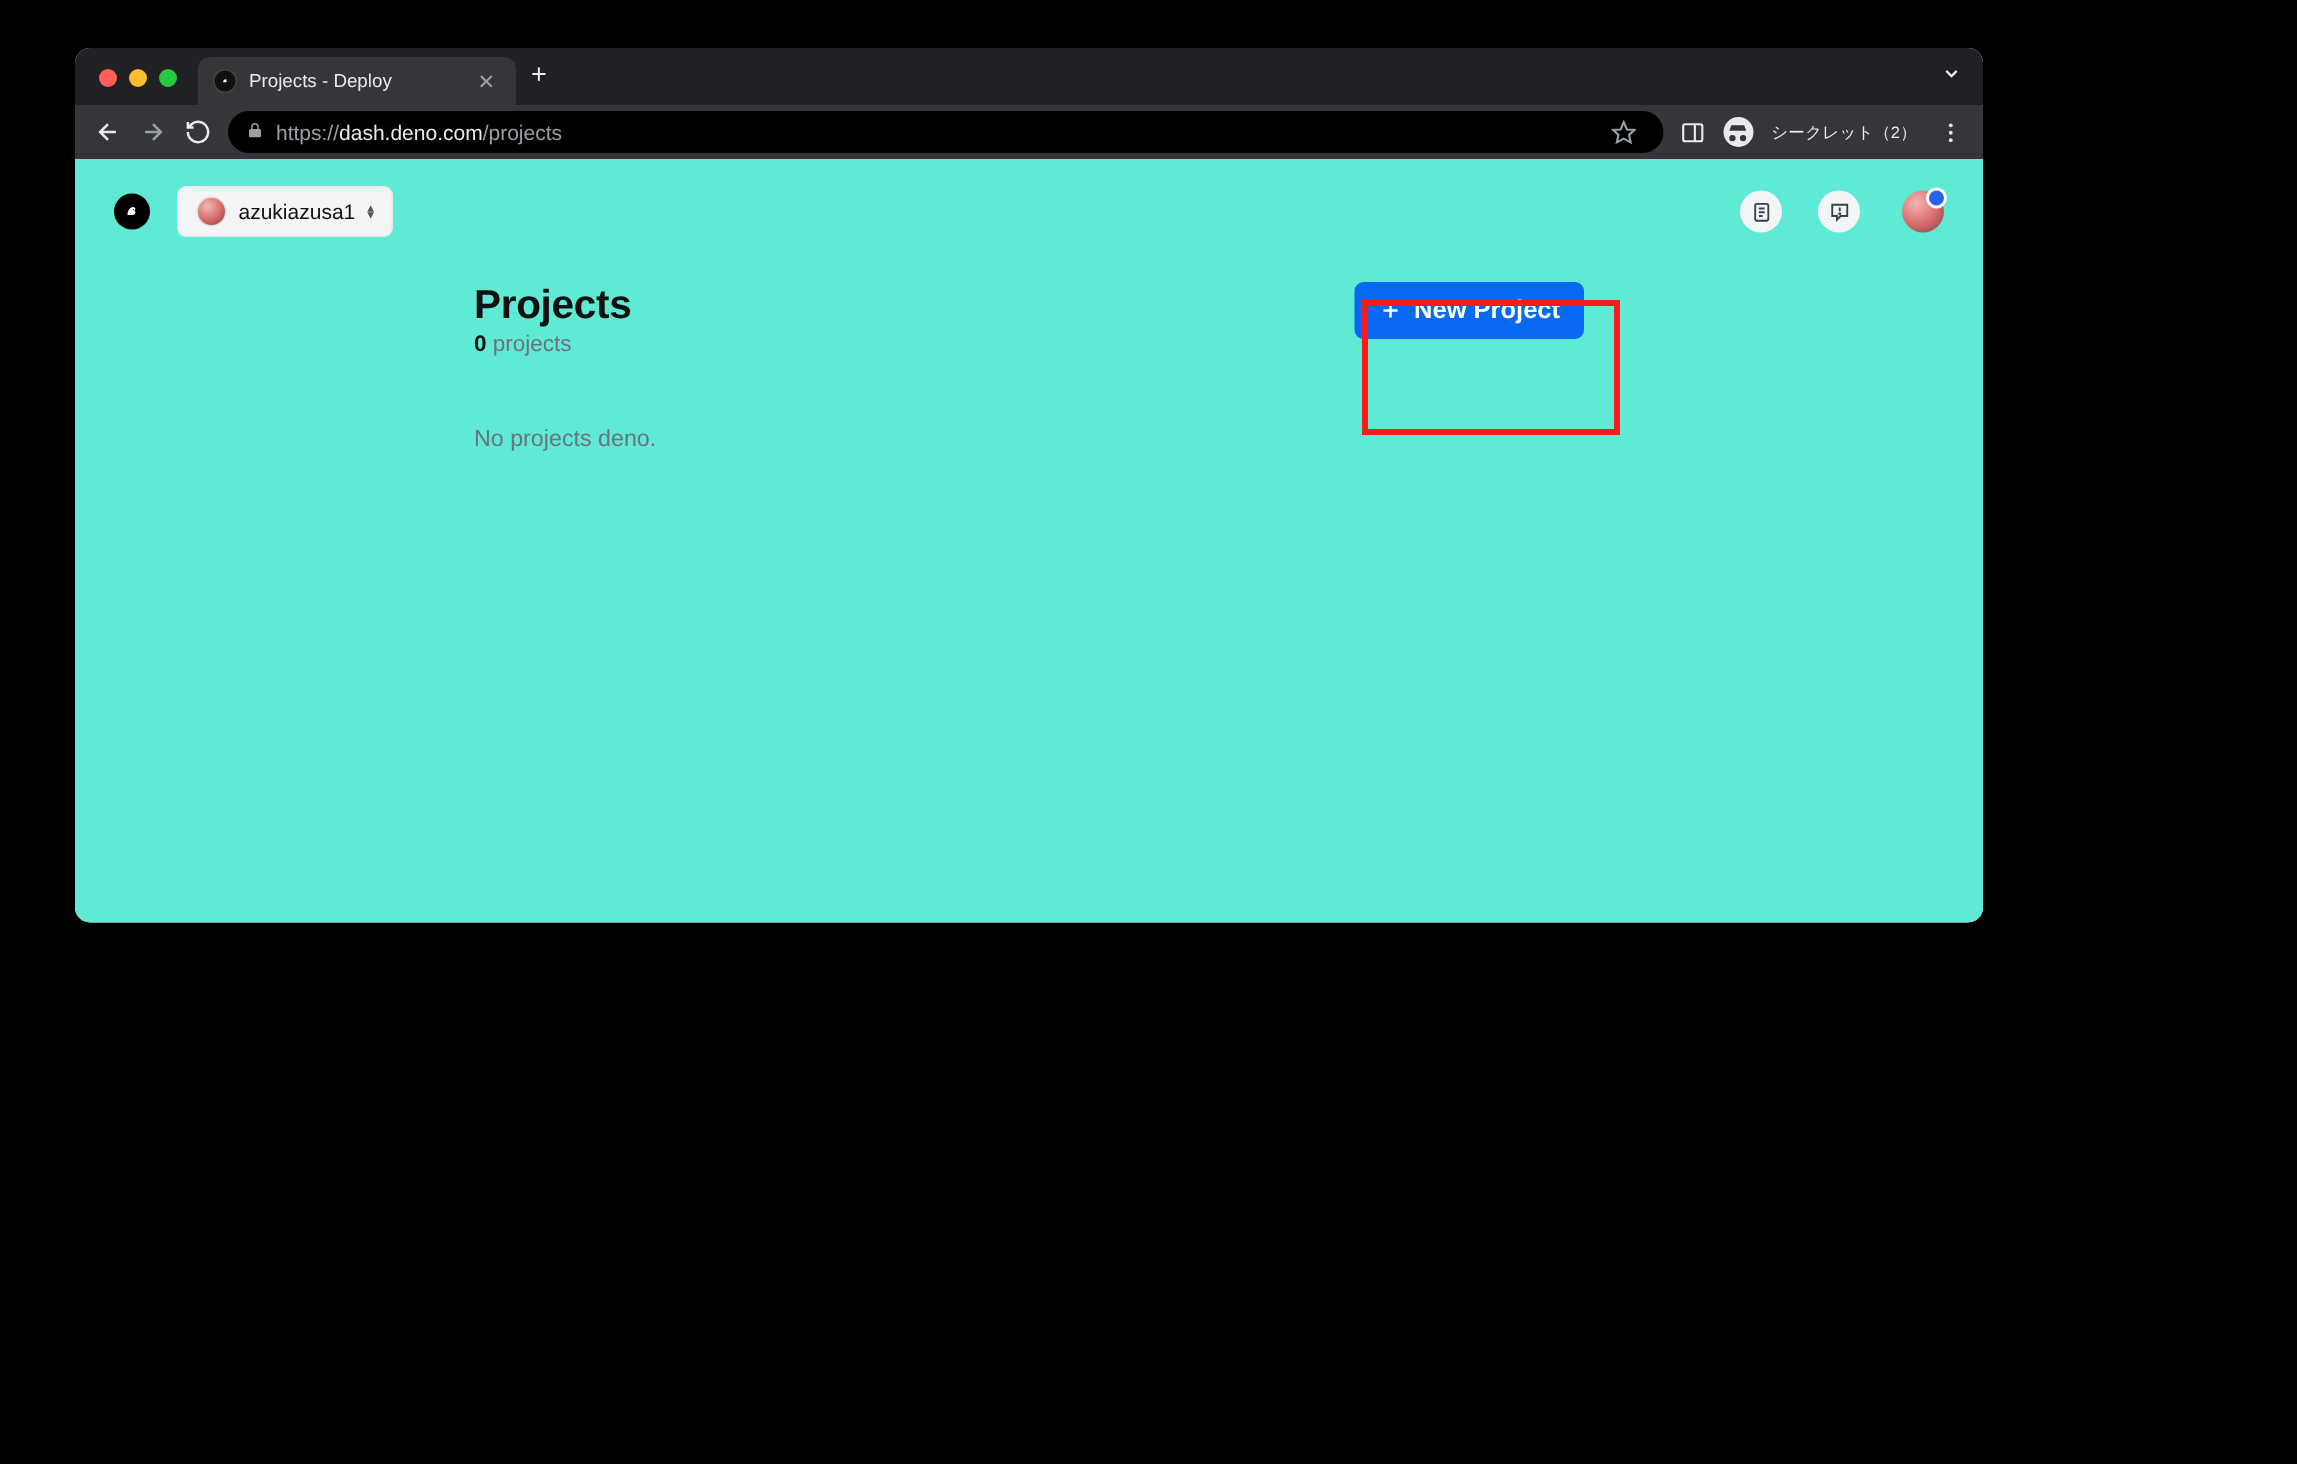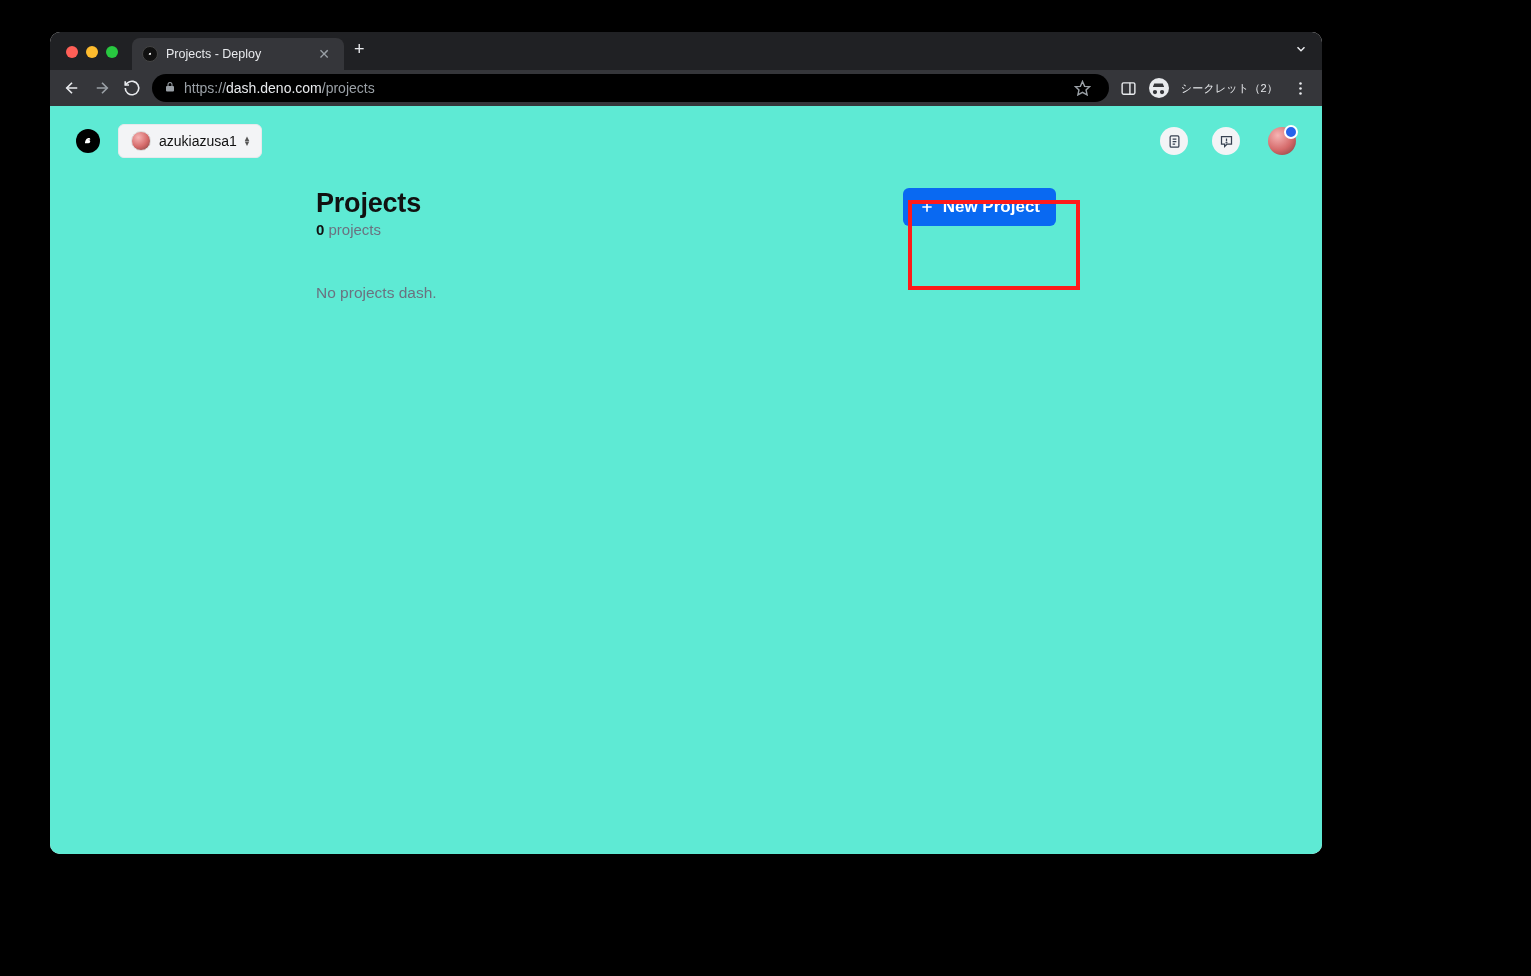--- a/index.html
+++ b/index.html
@@ -6,21 +6,21 @@
   body {
     background:#000;
     font-family:-apple-system,BlinkMacSystemFont,"Segoe UI",Helvetica,Arial,sans-serif;
     width:1531px;
     height:976px;
     overflow:hidden;
   }
   .chrome-window {
     position:absolute;
     left:50px; top:32px;
-    width:1272px; height:822px;
+    width:1272px; height:583px;
     background:#fff;
     border-radius:10px;
     overflow:hidden;
     box-shadow:0 10px 40px rgba(0,0,0,.5);
     display:flex;
     flex-direction:column;
   }
   
   .tab-strip {
     height:38px;
@@ -328,19 +328,19 @@
           </div>
         </div>
         <button class="new-project-btn">
           <svg viewBox="0 0 24 24" fill="none" stroke="currentColor" stroke-width="2.5">
               <line x1="12" y1="5" x2="12" y2="19"></line>
               <line x1="5" y1="12" x2="19" y2="12"></line>
             </svg>
           <span>New Project</span>
         </button>
       </div>
-      <div class="empty-msg">No projects dash.</div>
+      <div class="empty-msg">No projects deno.</div>
     </div>
 
     <div class="highlight-box"></div>
   </div>
 
 </div>
 
 </body></html>

